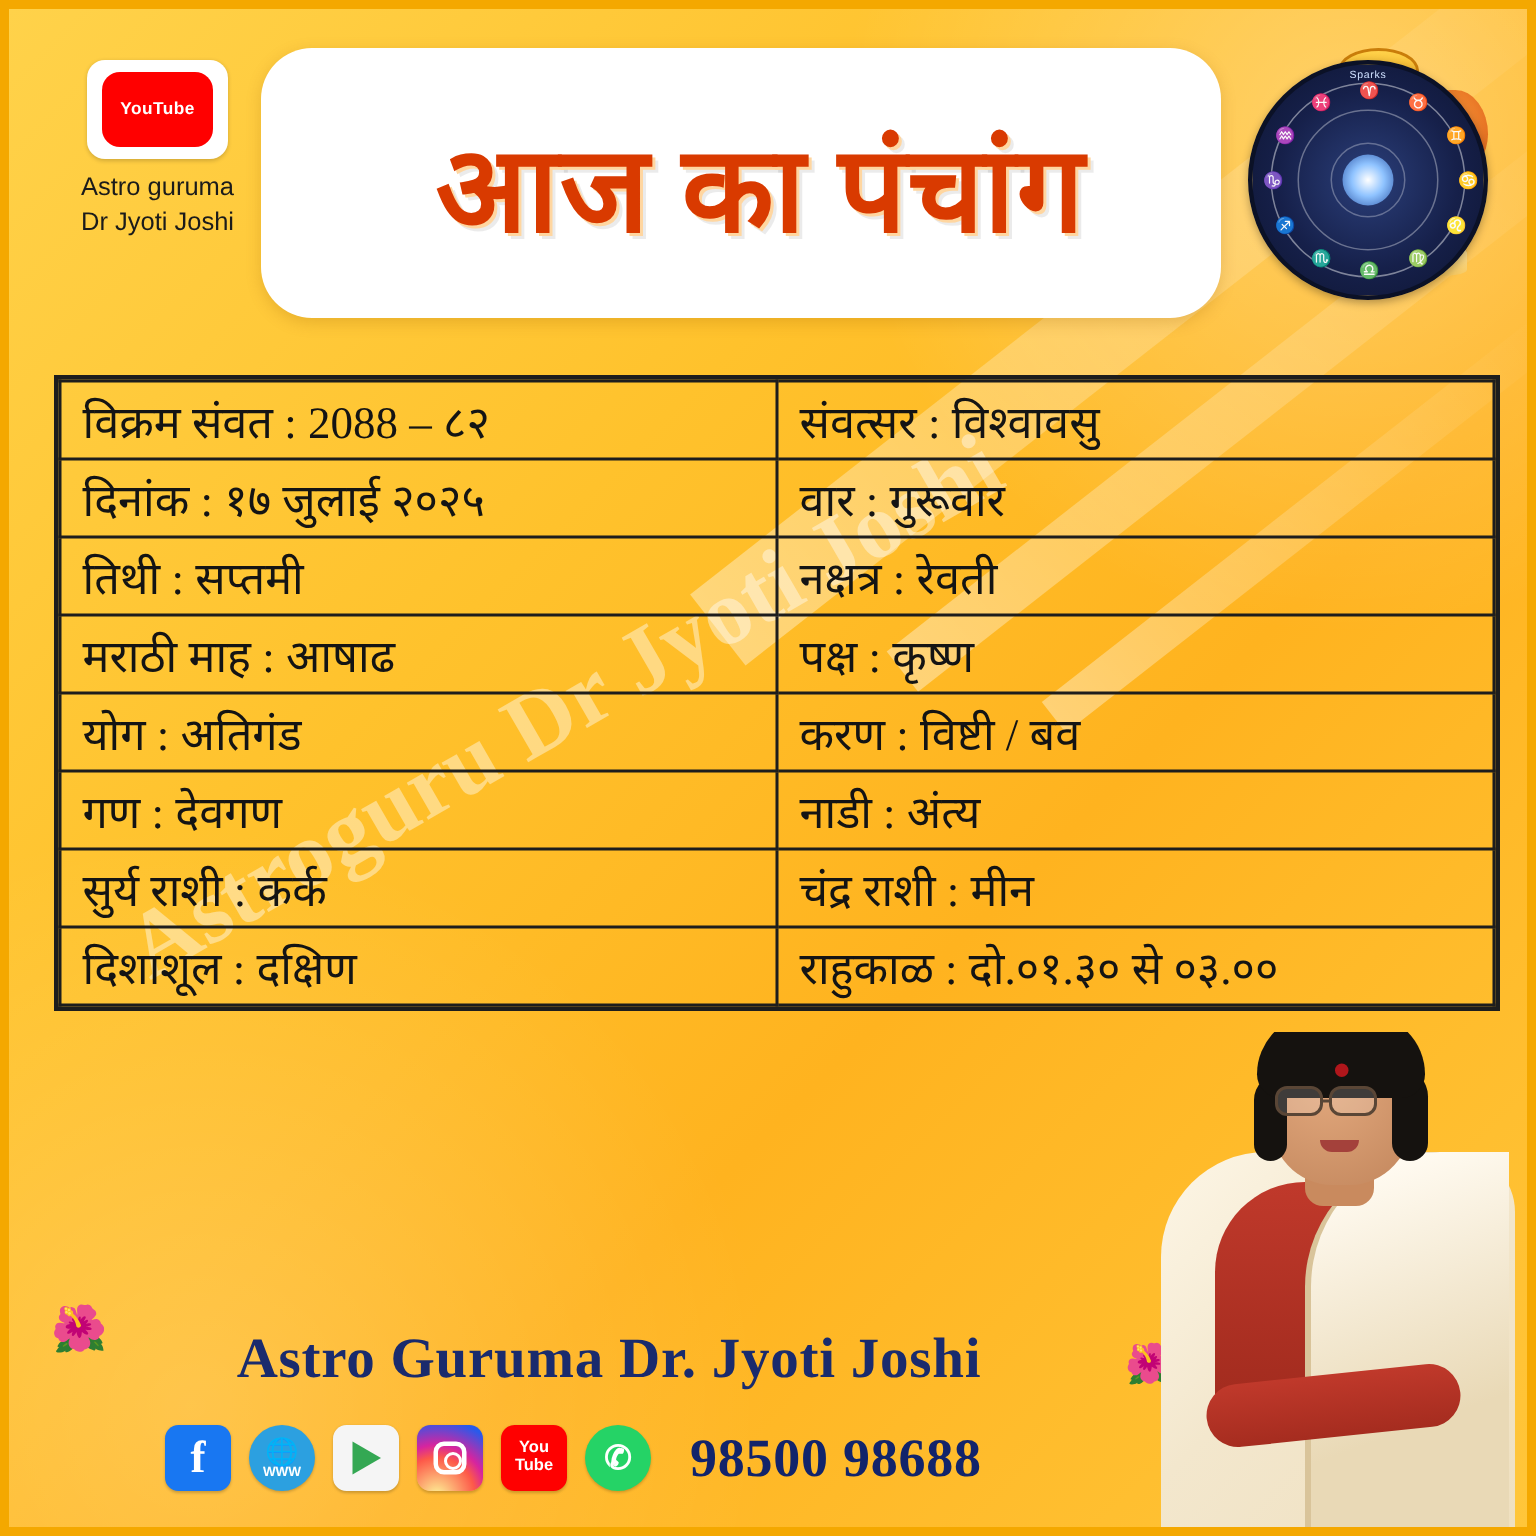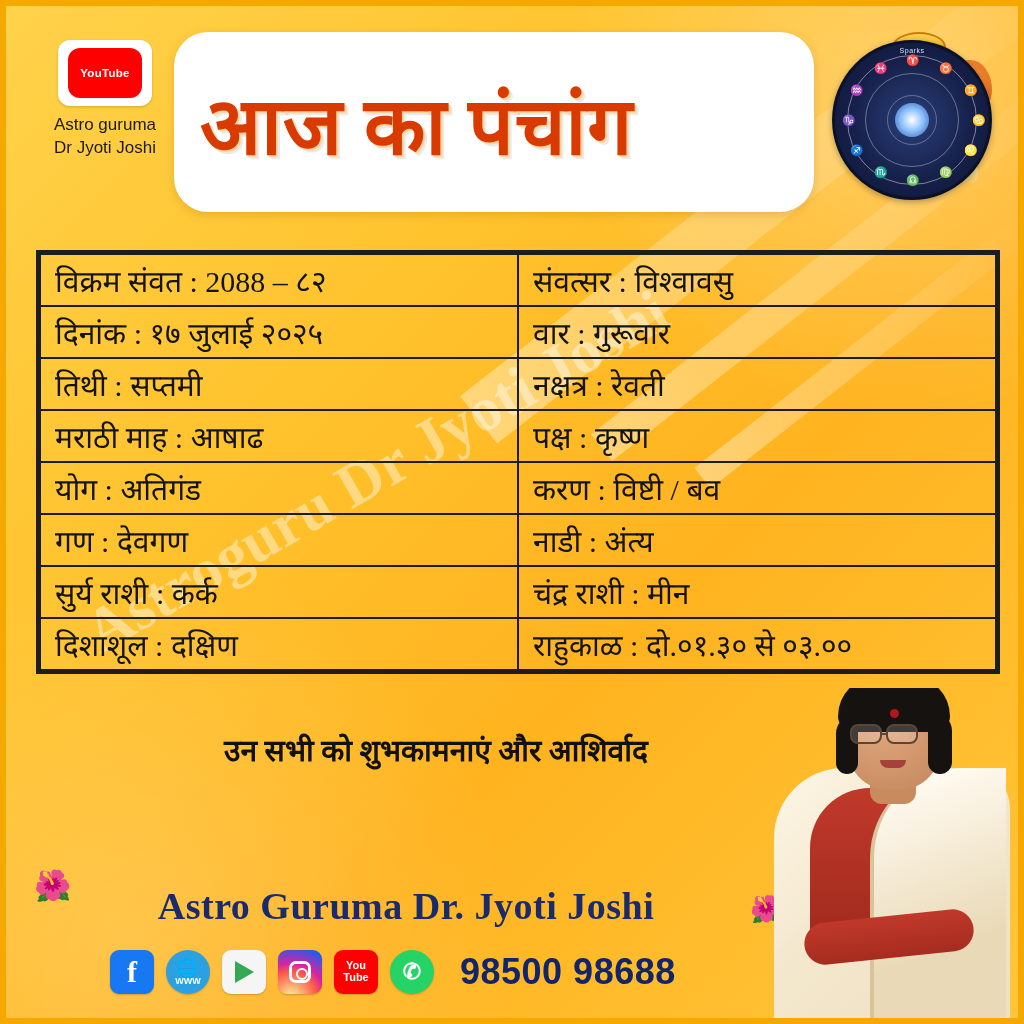--- a/index.html
+++ b/index.html
@@ -57,20 +57,21 @@
   }
 
   .title-plate {
     position: absolute; left: 168px; top: 26px;
     width: 640px; height: 180px;
     background: #ffffff;
     border-radius: 34px;
     box-shadow: 0 3px 10px rgba(150,90,0,0.22);
     display: flex; align-items: center;
     padding-left: 26px;
+    justify-content: center;
   }
   .title-text {
     font-family: "Liberation Serif", serif;
     font-size: 80px; font-weight: bold;
     color: #d93a00;
     text-shadow: 2px 2px 0 #ffd6a0, 4px 4px 0 rgba(0,0,0,0.08);
     letter-spacing: 1px;
     white-space: nowrap;
   }
   
@@ -232,21 +233,21 @@
   }
   .ico.ig {
     background: radial-gradient(circle at 30% 107%, #fdf497 0%, #fd5949 45%, #d6249f 60%, #285AEB 90%);
   }
   .ico.ig .sq { width: 22px; height: 22px; border: 3px solid #fff; border-radius: 7px; position: relative; }
   .ico.ig .sq:after { content: ""; position: absolute; left: 4px; top: 4px; width: 8px; height: 8px; border: 2.5px solid #fff; border-radius: 50%; }
   .ico.yt { background: #ff0000; font-size: 11px; flex-direction: column; line-height: 1.05; }
   .ico.wa { background: #25d366; border-radius: 50%; font-size: 22px; }
   .phone {
     margin-left: 14px;
-    font-family: Liberation Sans, sans-serif;
+    font-family: Liberation Serif, serif;
     font-size: 36px; font-weight: bold; color: #12246b;
     letter-spacing: .5px;
   }
 
   
   .photo {
     position: absolute; right: 8px; bottom: 0;
     width: 236px; height: 330px;
     overflow: hidden;
   }
@@ -391,21 +392,20 @@
         </tr>
         <tr>
           <td class="col-left">दिशाशूल : दक्षिण</td>
           <td class="col-right">राहुकाळ : दो.०१.३० से ०३.००</td>
         </tr>
       </tbody>
     </table>
   </div>
 
   <div class="blessing">
-    <div>उन सभी को शुभकामनाएं और आशिर्वाद</div>
   </div>
 
   <div class="flower left">🌺</div>
   <div class="signature">Astro Guruma Dr. Jyoti Joshi</div>
   <div class="flower right">🌺</div>
 
   <div class="social">
     <div class="ico fb">f</div>
     <div class="ico web">
       <span>🌐</span>

